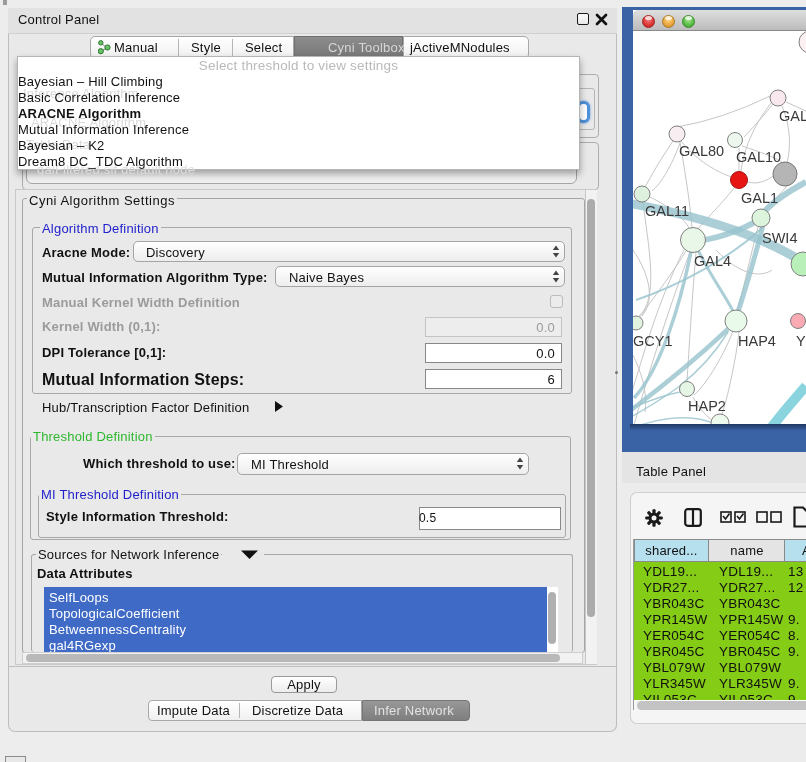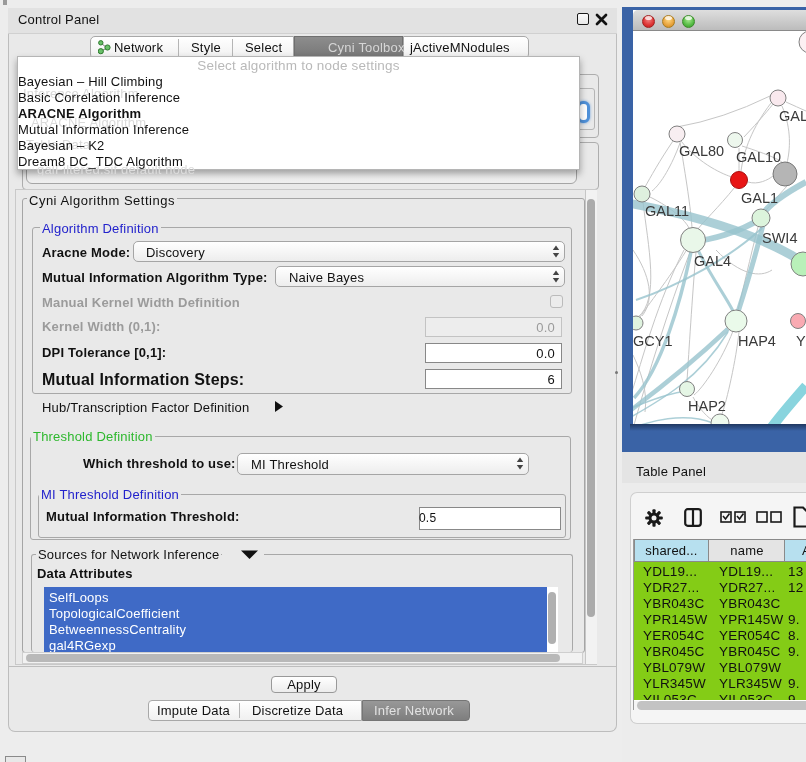--- a/index.html
+++ b/index.html
@@ -29,21 +29,21 @@
   <div class="abs" style="left:313px;top:0;width:126px;height:23px;background:linear-gradient(#ffffff,#f0f0f0);border:1px solid #a8a8a8;border-radius:0 5px 5px 0;box-sizing:border-box;"></div>
   <div class="abs" style="left:88px;top:3px;width:1px;height:17px;background:#b5b5b5;"></div>
   <div class="abs" style="left:142px;top:3px;width:1px;height:17px;background:#b5b5b5;"></div>
 
   <svg class="abs" style="left:8px;top:4px;" width="13" height="15" viewBox="0 0 13 15">
     <path d="M3 3 L9 8 M3 11 L9 8" stroke="#777" stroke-width="1"></path>
     <circle cx="2.8" cy="2.8" r="2.2" fill="#69c069" stroke="#2d7a2d"></circle>
     <circle cx="2.8" cy="11.2" r="2.6" fill="#69c069" stroke="#2d7a2d"></circle>
     <circle cx="9.5" cy="7.5" r="2.6" fill="#69c069" stroke="#2d7a2d"></circle>
   </svg>
-  <div class="txt" style="left:24px;top:4px;font-size:13px;color:#111;">Network</div>
+  <div class="txt" style="left:24px;top:4px;font-size:13px;color:#111;">Manual</div>
   <div class="txt" style="left:101px;top:4px;font-size:13px;color:#111;">Style</div>
   <div class="txt" style="left:155px;top:4px;font-size:13px;color:#111;">Select</div>
   <div class="txt" style="left:218px;top:4px;font-size:13px;color:#d6d6d6;margin-left:20px;">Cyni Toolbox</div>
   <div class="txt" style="left:320px;top:4px;font-size:13px;color:#111;">jActiveMNodules</div>
 </div>
 
 <div class="abs" style="left:22px;top:74px;width:575px;height:62px;border:1px solid #adadad;border-radius:4px;"></div>
 <div class="abs" style="left:22px;top:142px;width:575px;height:46px;border:1px solid #adadad;border-radius:4px;"></div>
 
 <div class="abs" style="left:26px;top:150px;width:551px;height:34px;background:linear-gradient(#ffffff,#eeeeee);border:1px solid #a5a5a5;border-radius:6px;box-sizing:border-box;"></div>
@@ -101,21 +101,21 @@
 <div class="txt" style="left:83px;top:456px;font-size:13px;font-weight:bold;color:#111;">Which threshold to use:</div>
 <div class="abs" style="left:237px;top:453px;width:292px;height:22px;background:linear-gradient(#ffffff,#ededed);border:1px solid #a5a5a5;border-radius:5px;box-sizing:border-box;"></div>
 <div class="txt" style="left:251px;top:457px;font-size:13px;color:#111;">MI Threshold</div>
 <svg class="abs" style="left:516px;top:457px;" width="8" height="13" viewBox="0 0 8 13">
     <path d="M4 0.5 L7.2 5 L0.8 5 Z" fill="#444"></path>
     <path d="M4 12.5 L7.2 8 L0.8 8 Z" fill="#444"></path>
   </svg>
 
 <div class="abs" style="left:38px;top:494px;width:526px;height:42px;border:1px solid #a8a8a8;border-radius:3px;"></div>
 <div class="txt" style="left:39px;top:487px;font-size:13px;color:#2222cc;background:#e9e9e9;padding:0 2px;">MI Threshold Definition</div>
-<div class="txt" style="left:46px;top:509px;font-size:13px;font-weight:bold;color:#111;">Mutual Information Threshold:</div>
+<div class="txt" style="left:46px;top:509px;font-size:13px;font-weight:bold;color:#111;">Style Information Threshold:</div>
 <div class="abs" style="left:419px;top:507px;width:142px;height:23px;background:#ffffff;border:1px solid #888;box-sizing:border-box;"></div>
 <div class="txt" style="left:419px;top:511px;width:136px;text-align:left;font-size:12px;color:#111;">0.5</div>
 
 <div class="abs" style="left:31px;top:554px;width:540px;height:97px;border:1px solid #a8a8a8;border-radius:3px;border-bottom:none;"></div>
 <div class="txt" style="left:36px;top:547px;font-size:13px;color:#111;background:#e9e9e9;padding:0 2px;">Sources for Network Inference</div>
 <div class="abs" style="left:222px;top:548px;width:42px;height:13px;background:#e9e9e9;"></div>
 <svg class="abs" style="left:240px;top:549px;" width="19" height="11" viewBox="0 0 19 11">
     <path d="M1 1.5 L18 1.5 L9.5 10 Z" fill="#111"></path>
   </svg>
 <div class="txt" style="left:37px;top:566px;font-size:13px;font-weight:bold;color:#111;">Data Attributes</div>
@@ -147,21 +147,21 @@
   <div class="txt" style="left:9px;top:3px;font-size:13px;color:#111;">Impute Data</div>
   <div class="txt" style="left:104px;top:3px;font-size:13px;color:#111;">Discretize Data</div>
   <div class="txt" style="left:226px;top:3px;font-size:13px;color:#e2e2e2;">Infer Network</div>
 </div>
 
 <div class="abs" style="left:17px;top:56px;width:563px;height:114px;background:#ffffff;border:1px solid #b5b5b5;box-sizing:border-box;box-shadow:0 4px 7px rgba(0,0,0,0.35);"></div>
 <div class="txt" style="left:23px;top:86px;font-size:13px;color:#d8d8d8;">Inference Algorithm</div>
 <div class="txt" style="left:31px;top:115px;font-size:13px;color:#dadada;">ARACNE Algorithm</div>
 <div class="txt" style="left:26px;top:137px;font-size:13px;color:#d8d8d8;">Table Data</div>
 <div class="txt" style="left:37px;top:162px;font-size:13px;color:#dcdcdc;">galFiltered.sif default node</div>
-<div class="txt" style="left:17px;top:58px;width:563px;text-align:center;font-size:13.5px;color:#b9b9b9;">Select algorithm to node settings</div>
+<div class="txt" style="left:17px;top:58px;width:563px;text-align:center;font-size:13.5px;color:#b9b9b9;">Select threshold to view settings</div>
 <div class="txt" style="left:18px;top:74px;font-size:13px;color:#111;">Bayesian – Hill Climbing</div>
 <div class="txt" style="left:18px;top:90px;font-size:13px;color:#111;">Basic Correlation Inference</div>
 <div class="txt" style="left:18px;top:106px;font-size:13px;font-weight:bold;color:#111;">ARACNE Algorithm</div>
 <div class="txt" style="left:18px;top:122px;font-size:13px;color:#111;">Mutual Information Inference</div>
 <div class="txt" style="left:18px;top:138px;font-size:13px;color:#111;">Bayesian – K2</div>
 <div class="txt" style="left:18px;top:154px;font-size:13px;color:#111;">Dream8 DC_TDC Algorithm</div>
 
 <div class="abs" style="left:615px;top:371px;width:3px;height:3px;background:#777;border-radius:50%;"></div>
 
 <div class="abs" style="left:622px;top:7px;width:184px;height:445px;background:#3a63a6;"></div>

